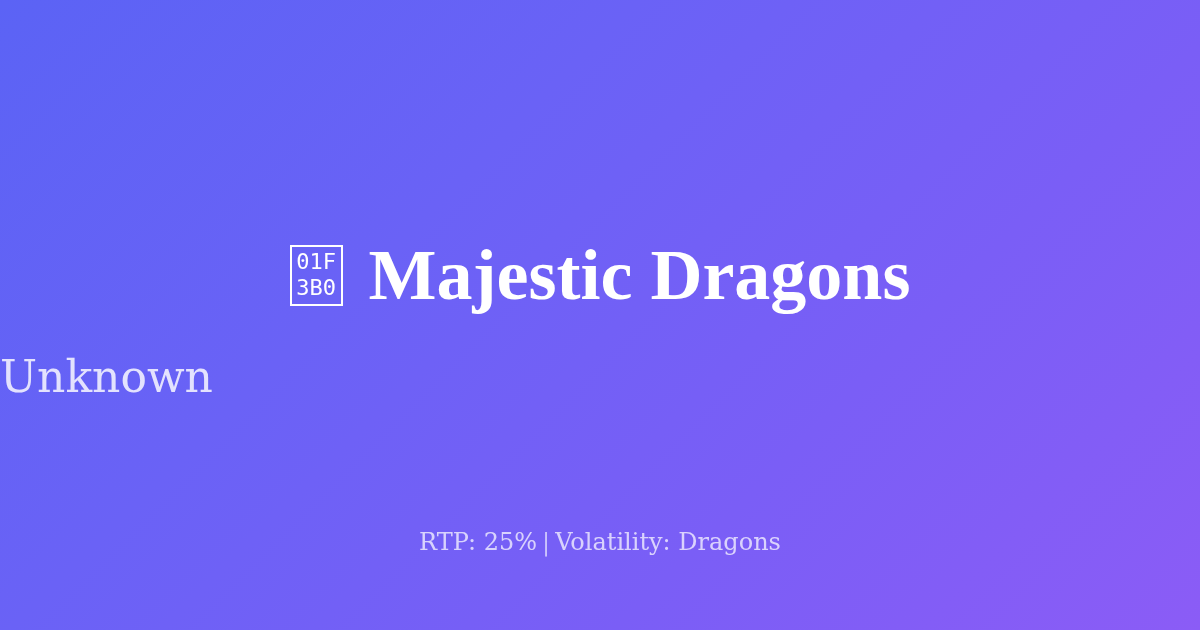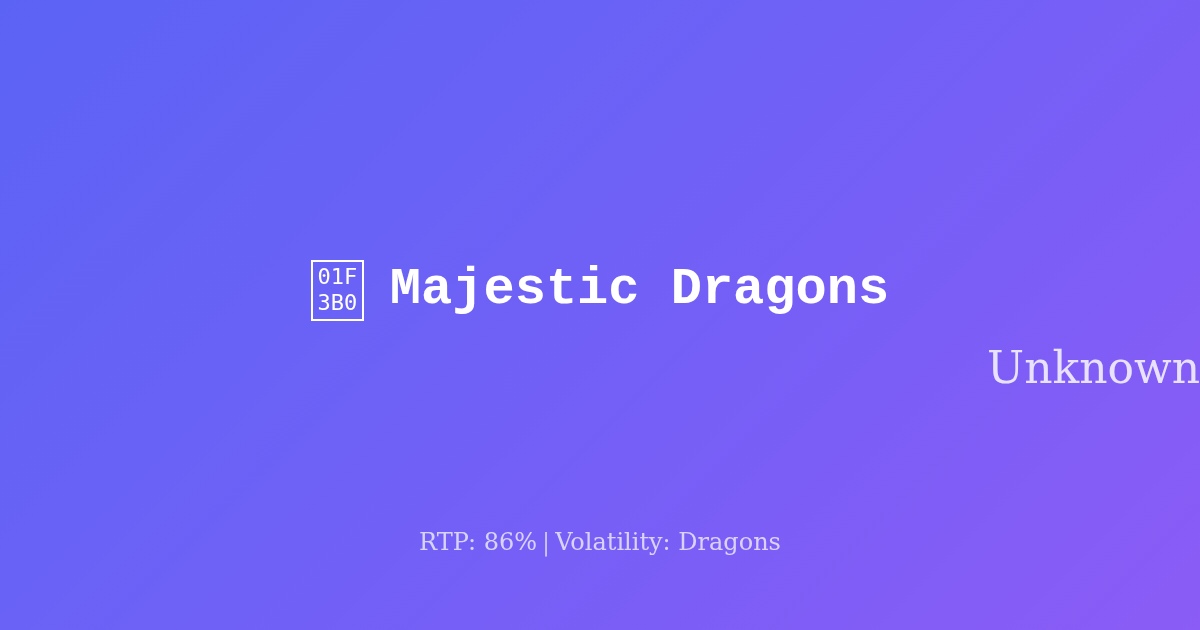--- a/index.html
+++ b/index.html
@@ -31,21 +31,20 @@
   .title-row {
     position: absolute;
     top: 232px;
     left: 0;
     right: 0;
     display: flex;
     align-items: center;
     justify-content: center;
     gap: 26px;
     height: 86px;
-    margin-top: 15px;
   }
 
   .tofu-icon {
     box-sizing: border-box;
     width: 53px;
     height: 61px;
     border: 2px solid #ffffff;
     display: flex;
     flex-direction: column;
     align-items: center;
@@ -57,42 +56,41 @@
     font-family: "DejaVu Sans Mono", "Liberation Mono", monospace;
     font-size: 22px;
     line-height: 26px;
     letter-spacing: 0px;
     color: #ffffff;
     font-weight: 400;
     white-space: pre;
   }
 
   .game-title {
-    font-family: Liberation Mono, monospace;
+    font-family: Liberation Serif, serif;
     font-weight: 700;
-    font-size: 52px;
+    font-size: 72px;
     line-height: 86px;
     color: #ffffff;
     white-space: nowrap;
     letter-spacing: 0px;
   }
 
   
   .provider {
     position: absolute;
-    top: 340px;
+    top: 349px;
     left: 0;
     right: 0;
-    text-align: right;
+    text-align: left;
     font-family: "DejaVu Serif", "Liberation Serif", serif;
     font-weight: 400;
     font-size: 44px;
     line-height: 56px;
     color: rgba(255, 255, 255, 0.82);
-    padding-left: 33px;
   }
 
   
   .meta-line {
     position: absolute;
     top: 526px;
     left: 0;
     right: 0;
     text-align: center;
     font-family: "DejaVu Serif", "Liberation Serif", serif;
@@ -116,16 +114,16 @@
     <div class="tofu-icon">
       <span class="tofu-line">01F</span>
       <span class="tofu-line">3B0</span>
     </div>
     <h1 class="game-title">Majestic Dragons</h1>
   </div>
 
   <div class="provider">Unknown</div>
 
   <div class="meta-line">
-    <span>RTP: 86%</span><span class="meta-sep">|</span><span>Volatility: Dragons</span>
+    <span>RTP: 25%</span><span class="meta-sep">|</span><span>Volatility: Dragons</span>
   </div>
 
 </div>
 
 </body></html>

